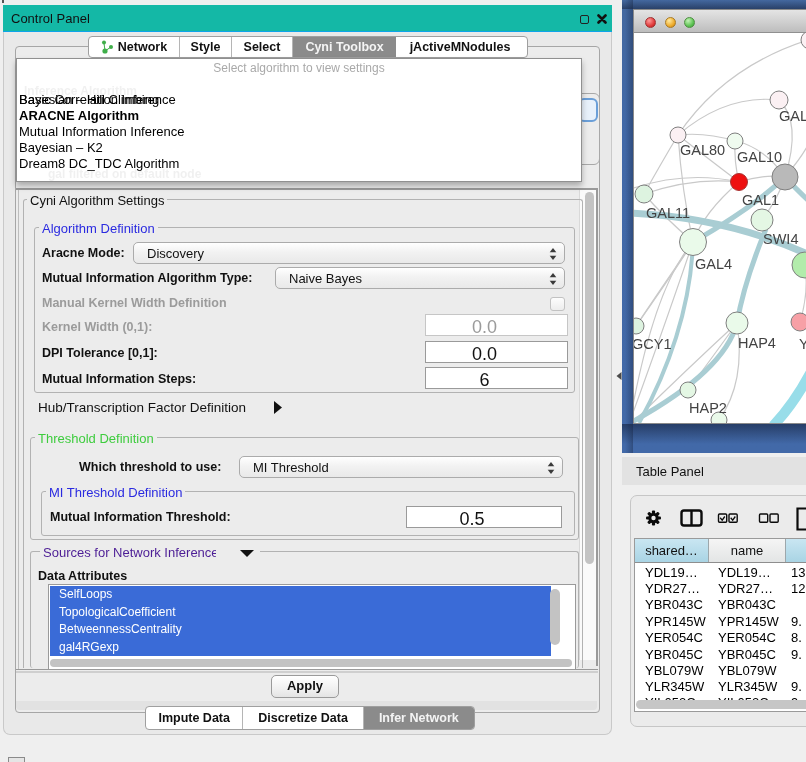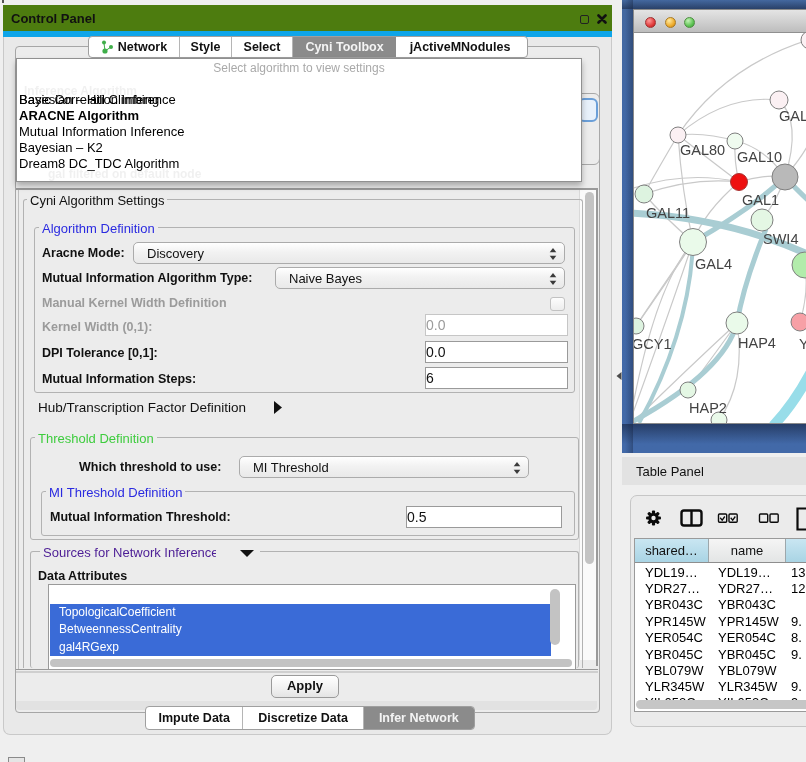--- a/index.html
+++ b/index.html
@@ -3,21 +3,21 @@
 <meta charset="utf-8">
 <style>
 html,body{margin:0;padding:0;}
 body{width:806px;height:762px;position:relative;overflow:hidden;background:#efefef;
   font-family:"Liberation Sans",sans-serif;-webkit-font-smoothing:antialiased;}
 .abs{position:absolute;}
 .b{font-weight:bold;}
 
 #cpwin{left:3px;top:5px;width:609px;height:730px;background:#e9e9e9;
   border-radius:0 0 7px 7px;border:1px solid #c9c9c9;border-top:none;box-sizing:border-box;}
-#cptitle{left:0;top:0;width:100%;height:26px;background:#4d7c0f;border-bottom:6px solid #0ea5e9;font-weight:bold;}
+#cptitle{left:0;top:0;width:100%;height:26px;background:#14b8a6;border-bottom:1px solid #0ea5e9;}
 #cptitle .t{position:absolute;left:8px;top:6px;font-size:13px;color:#111;}
 #btnFloat{left:580px;top:15px;width:7px;height:7px;border:1.6px solid #222;border-radius:2px;}
 
 #tabpanel{left:15px;top:46px;width:583px;height:665px;border:1px solid #a6a6a6;border-radius:4px;background:#ececec;}
 
 .seg{position:absolute;display:flex;border:1px solid #9f9f9f;border-radius:4px;background:#fff;overflow:hidden;}
 .seg div{font-size:12.5px;font-weight:bold;color:#111;display:flex;align-items:center;justify-content:center;border-right:1px solid #b5b5b5;}
 .seg div:last-child{border-right:none;}
 .seg .sel{background:#8b8b8b;color:#f4f4f4;border-right:none;}
 #toptabs{left:88px;top:36px;width:438px;height:20px;}
@@ -41,21 +41,21 @@
 .gtitle{position:absolute;font-size:13px;font-weight:normal;background:#ececec;padding:0 3px;white-space:nowrap;}
 .lbl{position:absolute;font-size:12.5px;font-weight:bold;color:#111;white-space:nowrap;}
 .dis{color:#9b9b9b;}
 
 .combo{position:absolute;height:22px;border:1px solid #ababab;border-radius:5px;box-sizing:border-box;
  background:linear-gradient(#ffffff,#f2f2f2 45%,#e9e9e9);}
 .combo .ct{position:absolute;left:13px;top:3px;font-size:13px;color:#111;}
 .combo svg{position:absolute;right:7px;top:5px;}
 
 .tf{position:absolute;height:22px;background:#fff;border:1px solid #9a9a9a;box-sizing:border-box;
- font-size:14px;color:#111;text-align:left;padding:2px 24px 0 0;}
+ font-size:18px;color:#111;text-align:center;padding:2px 24px 0 0;}
 .tf.dis2{border:1px solid #c6c6c6;color:#9b9b9b;}
 
 #datalist{left:48px;top:584px;width:526px;height:84px;background:#fff;border:1px solid #9a9a9a;}
 .lrow{position:absolute;left:1px;width:492px;height:17.5px;background:#3a6bd7;color:#fff;font-size:12px;
  padding-left:9px;line-height:17.5px;}
 #applybtn{left:271px;top:675px;width:66px;height:21px;border:1px solid #9a9a9a;border-radius:5px;
  background:linear-gradient(#ffffff,#f0f0f0 60%,#e4e4e4);font-size:13px;font-weight:bold;color:#111;
  text-align:center;line-height:20px;}
 
 #popup{left:16px;top:58px;width:564px;height:122px;background:#fff;border:1px solid #909090;
@@ -154,21 +154,21 @@
 
 <div class="lbl" style="left:38px;top:400px;font-size:13.5px;font-weight:normal;text-align:center;">Hub/Transcription Factor Definition</div>
 <svg class="abs" style="left:273px;top:401px;" width="10" height="13" viewBox="0 0 10 13">
     <path d="M1 0 L9 6.5 L1 13 Z" fill="#111"></path>
   </svg>
 
 <div class="group" style="left:30px;top:437px;width:547px;height:101px;"></div>
 <div class="gtitle" style="left:35px;top:431px;color:#3ecc3e;">Threshold Definition</div>
 
 <div class="lbl" style="left:79px;top:460px;">Which threshold to use:</div>
-<div class="combo" style="left:239px;top:456px;width:290px;">
+<div class="combo" style="left:239px;top:456px;width:324px;">
     <span class="ct">MI Threshold</span>
  <svg width="8" height="12" viewBox="0 0 8 12">
       <path d="M4 0 L7.3 4.2 L0.7 4.2 Z" fill="#3a3a3a"></path>
       <path d="M4 12 L7.3 7.8 L0.7 7.8 Z" fill="#3a3a3a"></path>
     </svg>
   </div>
 
 <div class="group" style="left:41px;top:491px;width:532px;height:43px;"></div>
 <div class="gtitle" style="left:46px;top:485px;color:#2a2ae0;">MI Threshold Definition</div>
 
@@ -177,20 +177,21 @@
 
 <div class="group" style="left:30px;top:551px;width:547px;height:116px;border-bottom:none;"></div>
 <div class="gtitle" style="left:40px;top:545px;color:#4c1d95;">Sources for Network Inference</div>
 <div class="abs" style="left:216px;top:546px;width:44px;height:12px;background:#ececec;"></div>
 <svg class="abs" style="left:240px;top:549px;" width="14" height="9" viewBox="0 0 14 9">
     <path d="M0 1 L14 1 L7 8 Z" fill="#111"></path>
   </svg>
 
 <div class="lbl" style="left:38px;top:569px;">Data Attributes</div>
 <div class="abs" id="datalist">
+ <div class="lrow" style="top:1px;">SelfLoops</div>
  <div class="lrow" style="top:36px;">BetweennessCentrality</div>
  <div class="lrow" style="top:18.5px;">TopologicalCoefficient</div>
  <div class="lrow" style="top:53.5px;">gal4RGexp</div>
  <div class="abs" style="left:501px;top:4px;width:10px;height:56px;background:#c3c3c3;border-radius:5px;"></div>
  <div class="abs" style="left:1px;top:74px;width:522px;height:8px;background:#c3c3c3;border-radius:4px;"></div>
 </div>
 
 <div class="abs" id="applybtn">Apply</div>
 
 <div class="seg" id="bottabs">

